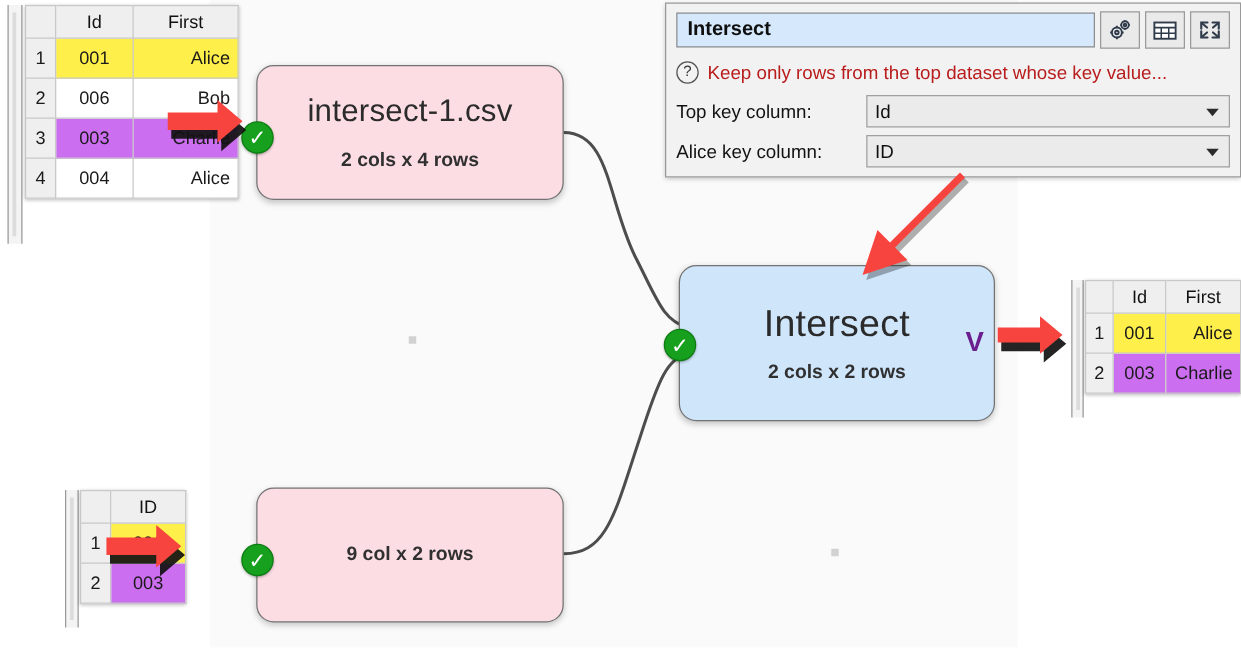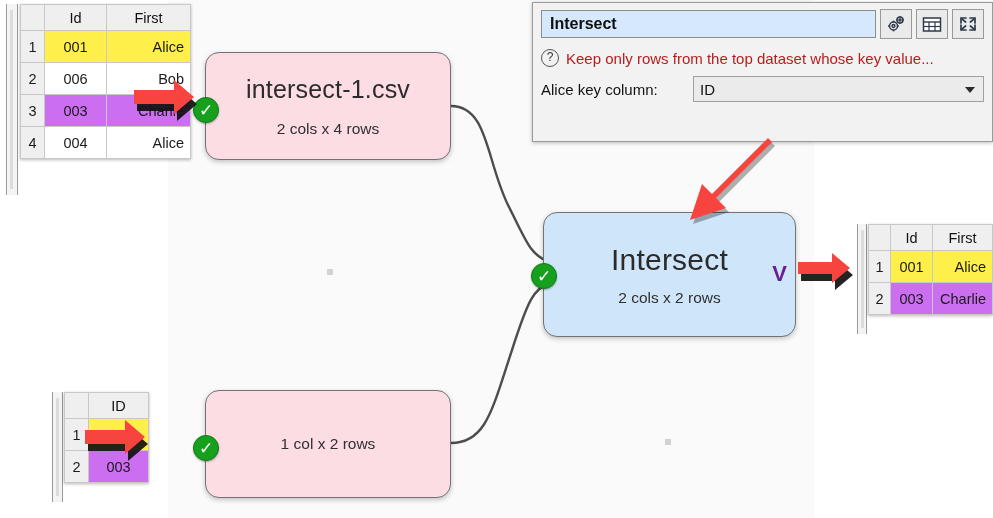--- a/index.html
+++ b/index.html
@@ -81,21 +81,21 @@
   }
   .node.src { background: #fcddE4; }
   .node.op  { background: #cfe5fa; }
   .node .ttl {
     color: #2b2b2b;
     letter-spacing: 0.2px;
     text-align: center;
   }
   .node.src .ttl { font-size: 25px; margin-bottom: 16px; }
   .node.op  .ttl { font-size: 30px; margin-bottom: 12px; }
-  .node .sub { font-size: 15.5px; color: #303030; text-align: center; }
+  .node .sub { font-size: 15.5px; color: #303030; text-align: center; font-weight: bold; }
 
   .ok-badge {
     position: absolute;
     width: 26px; height: 26px; border-radius: 50%;
     background: #16a01d;
     border: 1px solid #0c7d12;
     display: flex; align-items: center; justify-content: center;
     color: #ffffff; font-size: 17px; line-height: 1;
     box-shadow: 0 1px 2px rgba(0,0,0,0.3);
   }
@@ -176,21 +176,21 @@
       <polygon points="382,276 396,284 382,291" fill="#4d4d4d"></polygon>
     </svg>
 
     <div class="node src" style="left:37px; top:52px; width:246px; height:108px;">
       <div class="ttl">intersect-1.csv</div>
       <div class="sub">2 cols x 4 rows</div>
       <div class="ok-badge" style="left:-13px; top:44px;">✓</div>
     </div>
 
     <div class="node src" style="left:37px; top:390px; width:246px; height:108px;">
-      <div class="sub">1 col x 2 rows</div>
+      <div class="sub">9 col x 2 rows</div>
       <div class="ok-badge" style="left:-13px; top:44px;">✓</div>
     </div>
 
     <div class="node op" style="left:375px; top:212px; width:253px; height:125px;">
       <div class="ttl">Intersect</div>
       <div class="sub">2 cols x 2 rows</div>
       <div class="ok-badge" style="left:-13px; top:50px;">✓</div>
       <div class="vmark" style="right:8px; top:48px;">V</div>
     </div>
   </div>
@@ -323,20 +323,27 @@
           </g>
         </svg>
       </div>
     </div>
 
     <div class="help-row">
       <div class="q-icon">?</div>
       <div class="help-txt">Keep only rows from the top dataset whose key value...</div>
     </div>
 
+    <div class="kv-row">
+      <div class="kv-label">Top key column:</div>
+      <div class="combo">
+        <span>Id</span>
+        <span class="caret"></span>
+      </div>
+    </div>
 
     <div class="kv-row">
       <div class="kv-label">Alice key column:</div>
       <div class="combo">
         <span>ID</span>
         <span class="caret"></span>
       </div>
     </div>
   </div>
 

